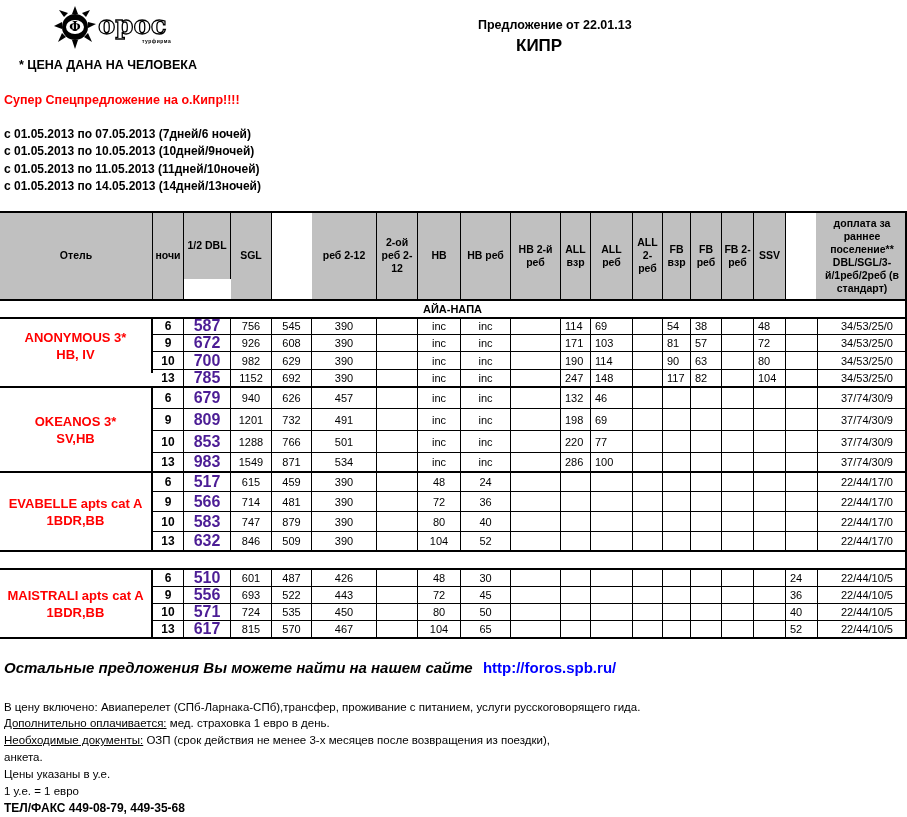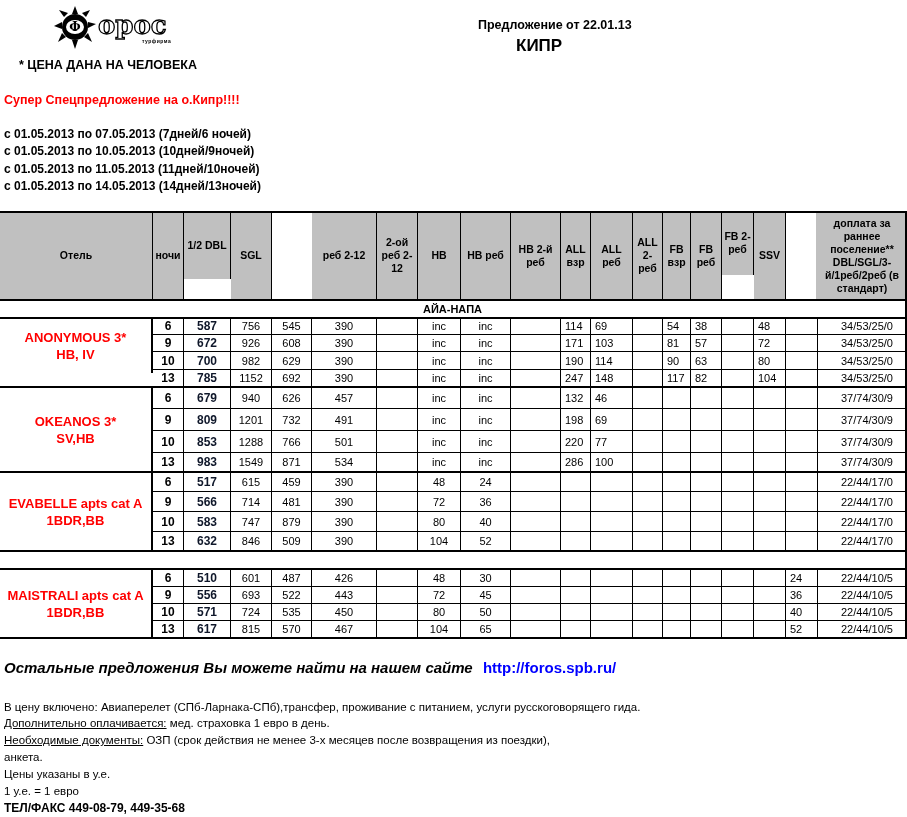--- a/index.html
+++ b/index.html
@@ -17,21 +17,21 @@
   .bold13 { font-size: 12.5px; font-weight: bold; }
   .red { color: #ff0000; }
 
   
   #price-table { position: absolute; left: 0; top: 211px; width: 907px; height: 428px; }
   .hcell, .cell { position: absolute; box-sizing: border-box; display: flex; align-items: center; justify-content: center;
                   text-align: center; }
   .hcell { background: #c0c0c0; font-size: 10.5px; font-weight: bold; line-height: 13px; border-right: 1px solid #000; }
   .cell { font-size: 11px; border-right: 1px solid #000; border-bottom: 1px solid #000; }
   .cell.num { font-weight: bold; font-size: 12px; }
-  .cell.dbl { color: #0f172a; font-weight: bold; font-size: 12px; }
+  .cell.dbl { color: #4c1d95; font-weight: bold; font-size: 16px; }
   .cell.hotel { color: #ff0000; font-weight: bold; font-size: 13px; line-height: 17px; border-right: 2px solid #000; flex-direction: column; }
   .region { position: absolute; left: 0; width: 907px; box-sizing: border-box; display: flex; align-items: center; justify-content: center;
             font-size: 11px; font-weight: bold; border-right: 2px solid #000; }
   .hline { position: absolute; left: 0; width: 907px; background: #000; }
   .vline { position: absolute; background: #000; width: 1px; }
 
   a.site { color: #0000ff; text-decoration: none; }
   .foot { font-size: 11.5px; font-family: "Liberation Sans", sans-serif; }
   .u { text-decoration: underline; }
 </style>
@@ -78,21 +78,21 @@
     <div class="hcell" style="left: 312px; top: 0px; width: 65px; height: 89px; padding: 0px 2px; white-space: normal;">реб 2-12</div>
     <div class="hcell" style="left: 377px; top: 0px; width: 41px; height: 89px; padding: 0px 2px; white-space: normal;">2-ой реб 2-12</div>
     <div class="hcell" style="left: 418px; top: 0px; width: 43px; height: 89px; padding: 0px 2px; white-space: normal;">HB</div>
     <div class="hcell" style="left: 461px; top: 0px; width: 50px; height: 89px; padding: 0px 2px; white-space: normal;">HB реб</div>
     <div class="hcell" style="left: 511px; top: 0px; width: 50px; height: 89px; padding: 0px 2px; white-space: normal;">HB 2-й реб</div>
     <div class="hcell" style="left: 561px; top: 0px; width: 30px; height: 89px; padding: 0px 2px; white-space: normal;">ALL взр</div>
     <div class="hcell" style="left: 591px; top: 0px; width: 42px; height: 89px; padding: 0px 2px; white-space: normal;">ALL реб</div>
     <div class="hcell" style="left: 633px; top: 0px; width: 30px; height: 89px; padding: 0px 2px; white-space: normal;">ALL 2-реб</div>
     <div class="hcell" style="left: 663px; top: 0px; width: 28px; height: 89px; padding: 0px 2px; white-space: normal;">FB взр</div>
     <div class="hcell" style="left: 691px; top: 0px; width: 31px; height: 89px; padding: 0px 2px; white-space: normal;">FB реб</div>
-    <div class="hcell" style="left: 722px; top: 0px; width: 32px; height: 64px; padding: 0px 2px; white-space: normal;">FB 2-реб</div>
+    <div class="hcell" style="left: 722px; top: 0px; width: 32px; height: 89px; padding: 0px 2px; white-space: normal;">FB 2-реб</div>
     <div class="hcell" style="left: 754px; top: 0px; width: 32px; height: 89px; padding: 0px 2px; white-space: normal;">SSV</div>
     <div class="hcell" style="left: 816px; top: 0px; width: 32px; height: 89px; padding: 0px 2px; white-space: normal;">SV</div>
     <div class="hcell" style="left: 818px; top: 0px; width: 89px; height: 89px; padding: 0px 2px; white-space: normal;">доплата за раннее поселение** DBL/SGL/3-й/1реб/2реб (в стандарт)</div>
     <div class="hline" style="top: 0px; height: 2px;"></div>
     <div class="hline" style="top: 88px; height: 2px;"></div>
     <div class="region" style="top: 89px; height: 18px;">АЙА-НАПА</div>
     <div class="hline" style="top: 106px; height: 2px;"></div>
     <div class="cell hotel" style="left: 0px; top: 107px; width: 153px; height: 55px; border-bottom: none;">
       <div>ANONYMOUS 3*</div>
       <div>HB, IV</div>

